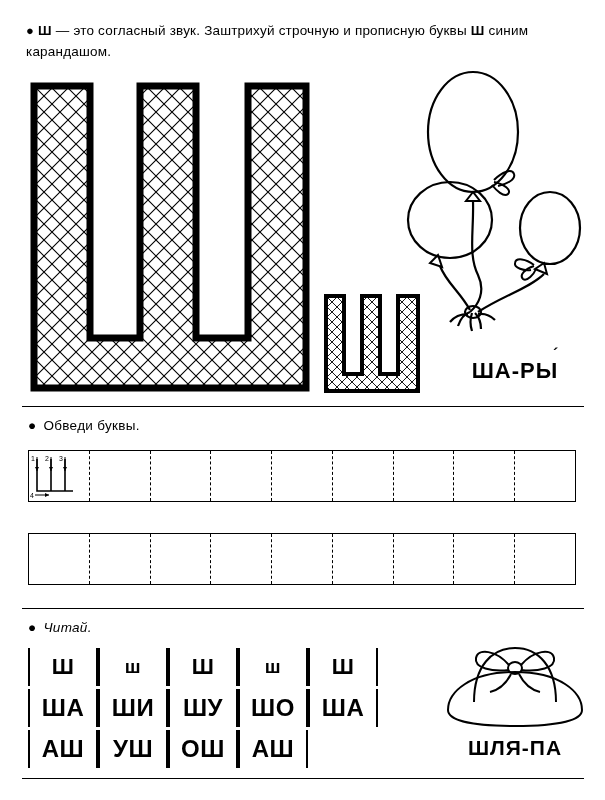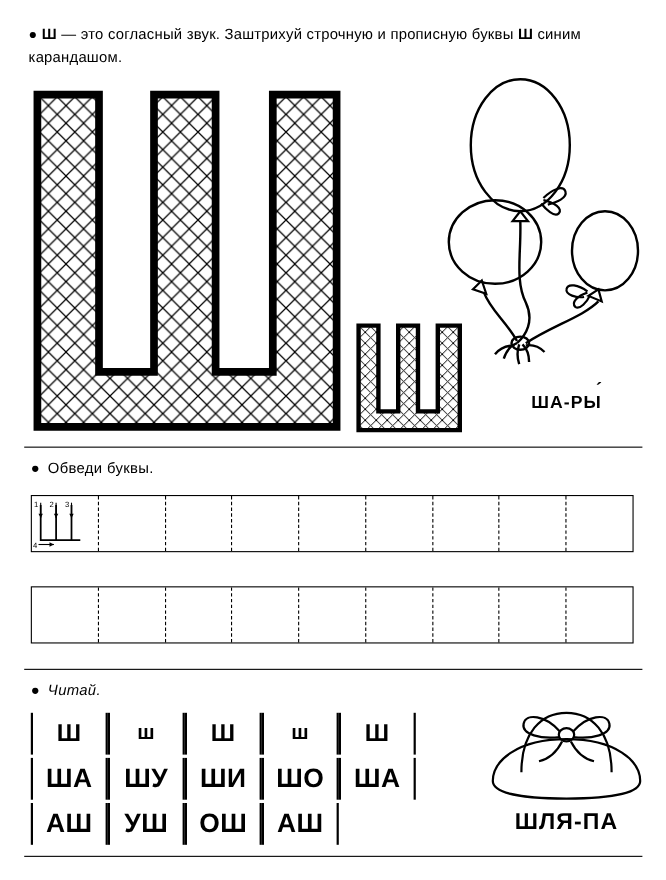--- a/index.html
+++ b/index.html
@@ -64,21 +64,21 @@
     top: 60px;
     width: 190px;
     height: 300px;
   }
   .word-shary {
     position: absolute;
     left: 440px;
     top: 358px;
     width: 150px;
     text-align: center;
-    font-size: 16px;
+    font-size: 22px;
     font-weight: bold;
     letter-spacing: 1px;
   }
   .word-shary .acc {
     position: relative;
   }
   .word-shary .acc::after {
     content: "´";
     position: absolute;
     top: -12px;
@@ -319,22 +319,22 @@
   <div class="syl-table">
     <div class="syl-row">
       <div class="syl-cell single">Ш</div>
       <div class="syl-cell single lower">ш</div>
       <div class="syl-cell single">Ш</div>
       <div class="syl-cell single lower">ш</div>
       <div class="syl-cell single">Ш</div>
     </div>
     <div class="syl-row">
       <div class="syl-cell">ША</div>
+      <div class="syl-cell">ШИ</div>
       <div class="syl-cell">ШУ</div>
-      <div class="syl-cell">ШИ</div>
       <div class="syl-cell">ШО</div>
       <div class="syl-cell">ША</div>
     </div>
     <div class="syl-row">
       <div class="syl-cell">АШ</div>
       <div class="syl-cell">УШ</div>
       <div class="syl-cell">ОШ</div>
       <div class="syl-cell">АШ</div>
     </div>
   </div>

